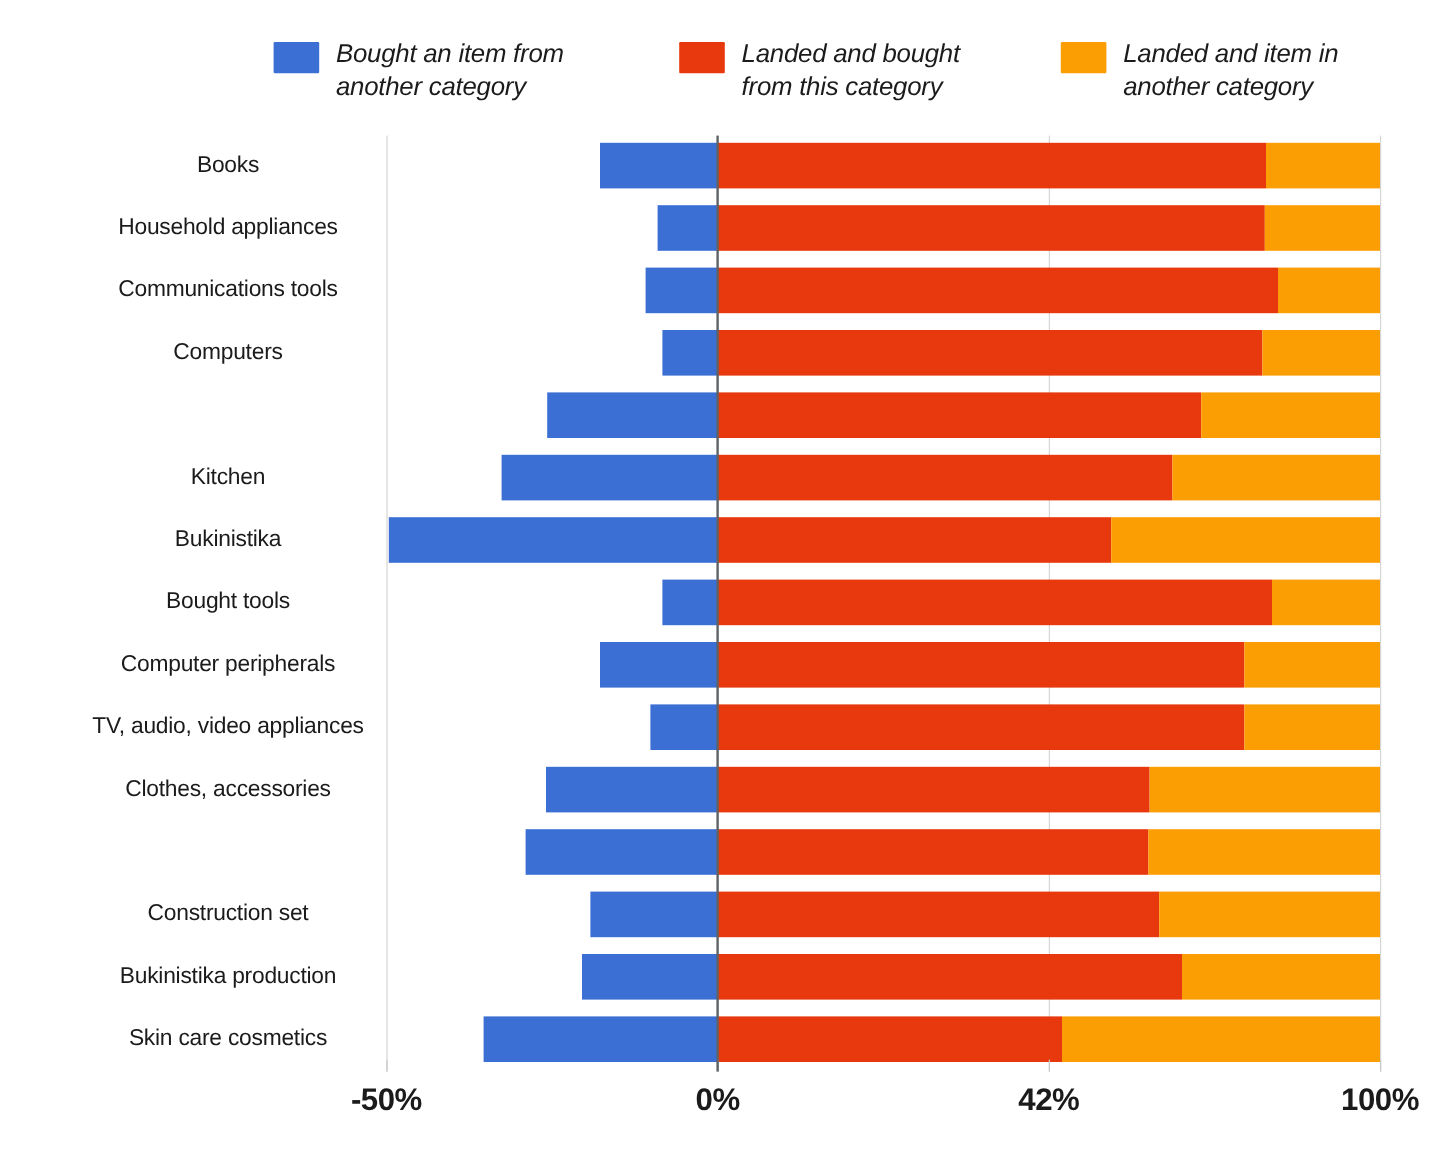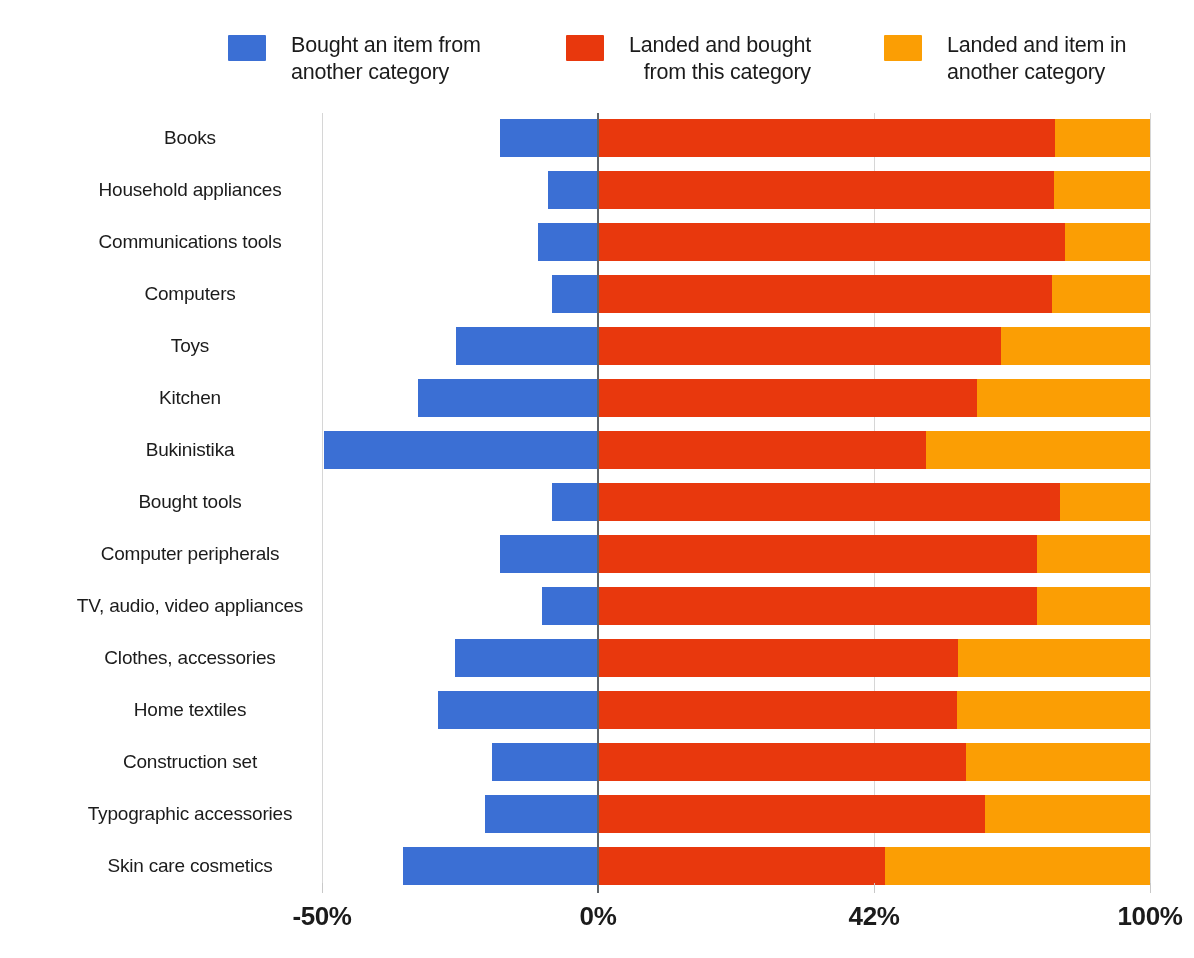--- a/index.html
+++ b/index.html
@@ -18,24 +18,25 @@
     position: absolute;
     left: 228px; top: 32px;
     width: 940px; height: 64px;
     display: flex;
     align-items: flex-start;
     gap: 0px;
   }
   .legend-item {
     display: flex;
     align-items: flex-start;
-    gap: 25px;
+    gap: 14px;
+    font-style: italic;
   }
   .legend-item.i0 { width: 338px; }
-  .legend-item.i1 { width: 318px; text-align: right; }
+  .legend-item.i1 { width: 318px; }
   .legend-item.i2 { width: 284px; }
   .legend-swatch {
     width: 38px; height: 26px;
     flex: 0 0 38px;
     margin-top: 3px;
     border-radius: 1px;
   }
   .legend-label {
     font-size: 21.5px;
     line-height: 27px;
@@ -147,30 +148,28 @@
         <div class="gridline" style="left: 322px;"></div>
         <div class="gridline zero" style="left: 597px;"></div>
         <div class="gridline" style="left: 874px;"></div>
         <div class="gridline" style="left: 1150px;"></div>
       </div>
     <div id="cat-labels">
         <div class="cat-label" style="top: 12px;">Books</div>
         <div class="cat-label" style="top: 64px;">Household appliances</div>
         <div class="cat-label" style="top: 116px;">Communications tools</div>
         <div class="cat-label" style="top: 168px;">Computers</div>
-        <div class="cat-label" style="top: 220px;">Toys</div>
         <div class="cat-label" style="top: 272px;">Kitchen</div>
         <div class="cat-label" style="top: 324px;">Bukinistika</div>
         <div class="cat-label" style="top: 376px;">Bought tools</div>
         <div class="cat-label" style="top: 480px;">TV, audio, video appliances</div>
         <div class="cat-label" style="top: 428px;">Computer peripherals</div>
         <div class="cat-label" style="top: 532px;">Clothes, accessories</div>
-        <div class="cat-label" style="top: 584px;">Home textiles</div>
         <div class="cat-label" style="top: 636px;">Construction set</div>
-        <div class="cat-label" style="top: 688px;">Typographic accessories</div>
+        <div class="cat-label" style="top: 688px;">Bukinistika production</div>
         <div class="cat-label" style="top: 740px;">Skin care cosmetics</div>
       </div>
     <div id="bars">
         <div class="bar-row" style="top: 6px;">
           <div class="seg blue" style="left: 499.744px; width: 98.256px;"></div>
           <div class="seg red" style="left: 598px; width: 457.056px;"></div>
           <div class="seg orange" style="left: 1055.06px; width: 94.944px;"></div>
         </div>
         <div class="bar-row" style="top: 58px;">
           <div class="seg blue" style="left: 547.768px; width: 50.232px;"></div>

